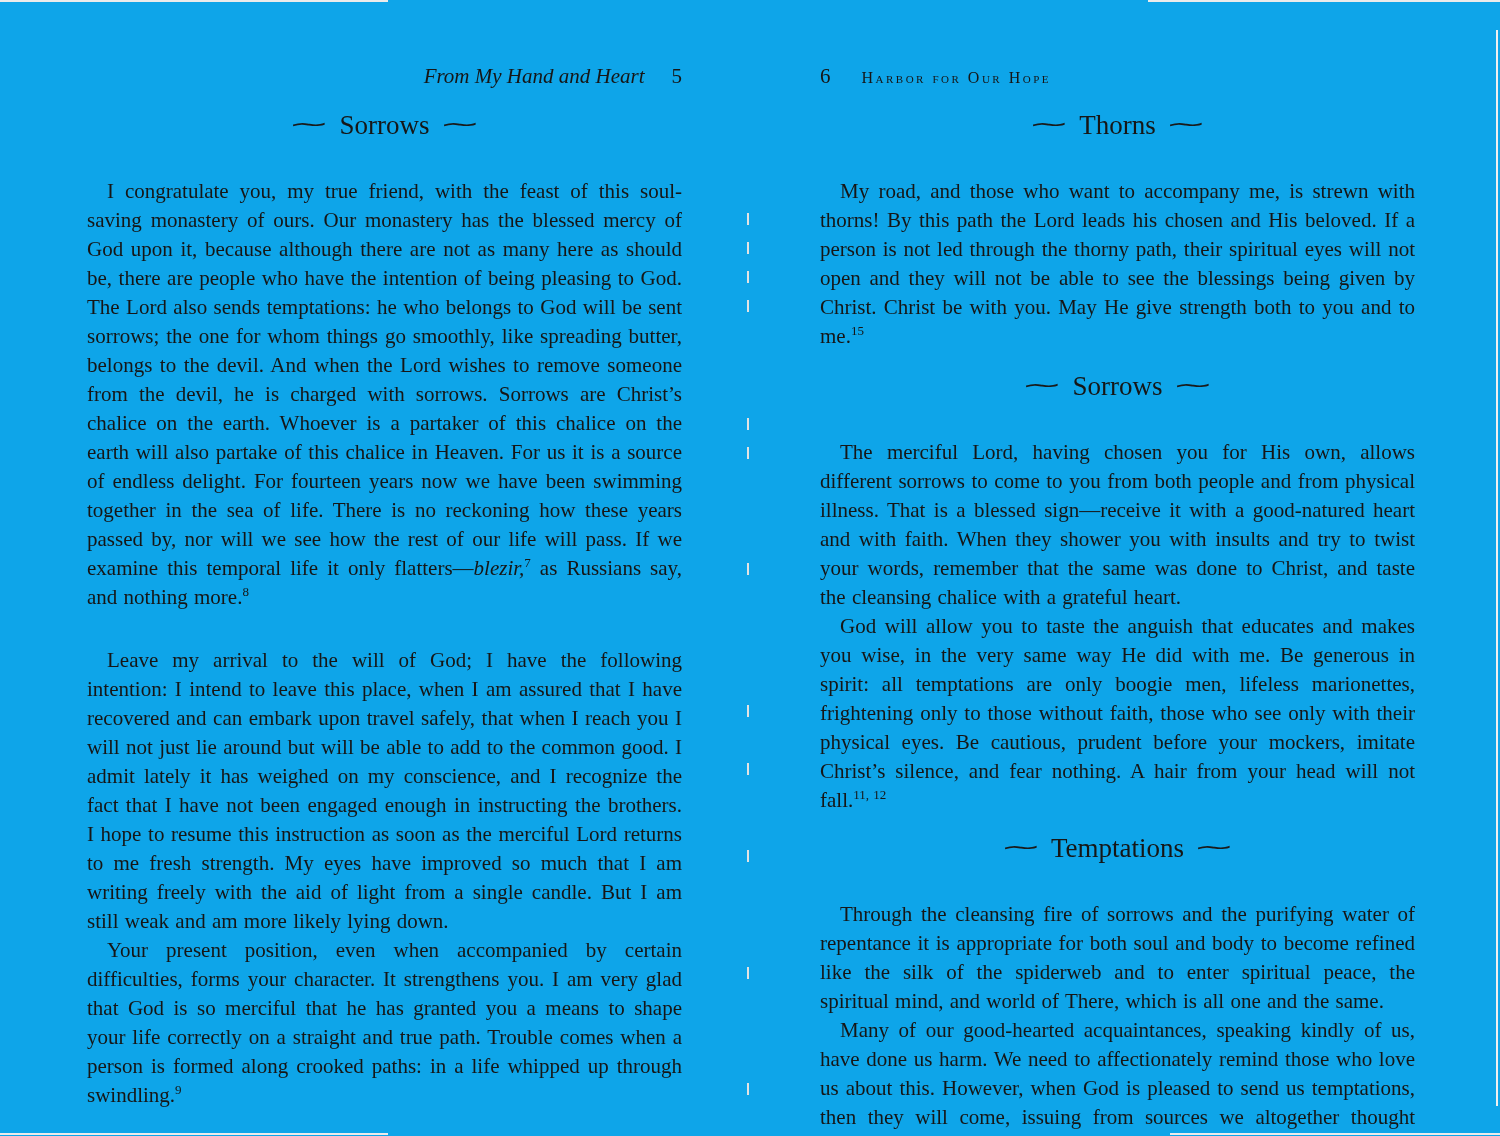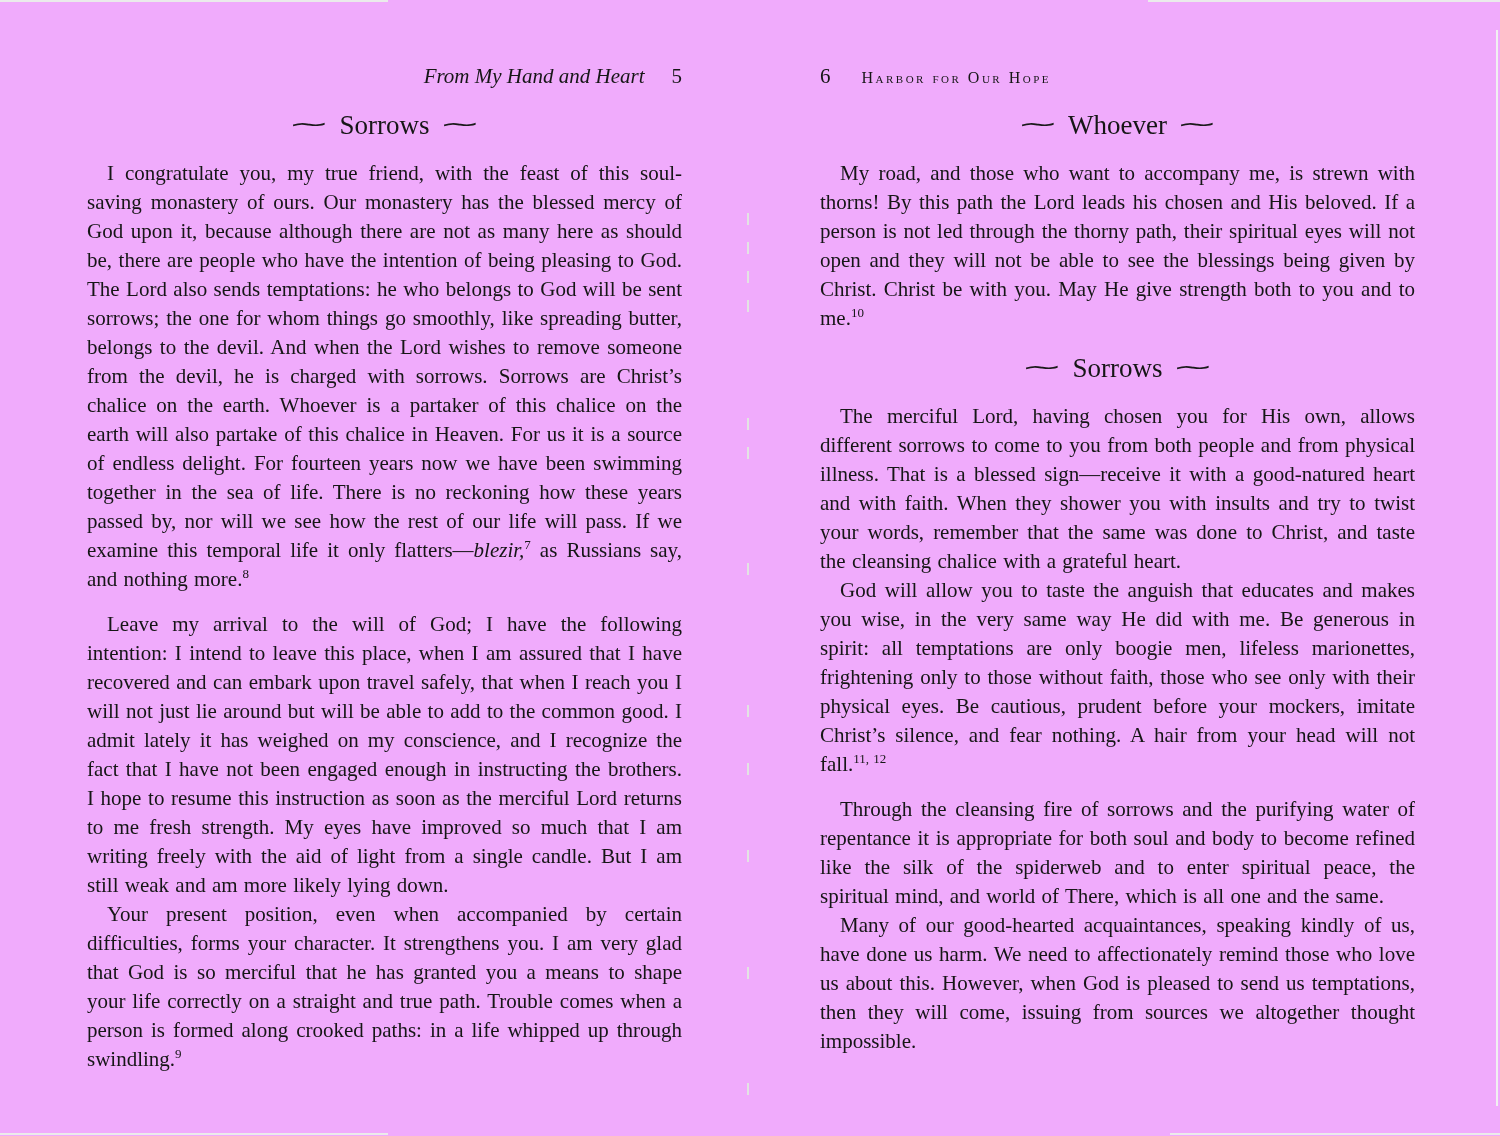--- a/index.html
+++ b/index.html
@@ -1,20 +1,20 @@
 <!DOCTYPE html>
 <html><head>
 <meta charset="utf-8">
 <style>
   html, body { margin: 0; padding: 0; background: #ffffff; }
   .canvas {
     position: relative;
     width: 1500px;
     height: 1136px;
-    background: #f0abfc;
+    background: #0ea5e9;
     overflow: hidden;
     font-family: "Liberation Serif", "DejaVu Serif", serif;
     color: #161616;
   }
 
   .page-col { position: absolute; top: 0; width: 595px; }
   .page-col.left  { left: 87px;  }
   .page-col.right { left: 820px; }
 
   
@@ -52,21 +52,21 @@
     width: 56px;
     text-align: center;
     font-family: "DejaVu Sans", sans-serif;
     font-size: 24px;
     transform: scaleX(2.1) scaleY(0.85) translateY(-2px);
     color: #1a1a1a;
   }
   .heading-text { padding: 0 2px; margin-top: 11px; }
 
   
-  .para-group { margin-top: 16px; }
+  .para-group { margin-top: 34px; }
   .para-group p {
     margin: 0;
     font-size: 21px;
     line-height: 29px;
     text-align: justify;
     text-indent: 20px;
     word-spacing: 1px;
   }
   .it { font-style: italic; }
   sup {
@@ -116,34 +116,37 @@
     </div>
   </div>
 
   <div class="page-col right">
     <div class="running-head align-left">
       <span class="rh-num">6</span>
       <span class="rh-title-sc">Harbor for Our Hope</span>
     </div>
 
     <h2 class="section-heading first">
-      <span class="orn">∼</span><span class="heading-text">Whoever</span><span class="orn">∼</span>
+      <span class="orn">∼</span><span class="heading-text">Thorns</span><span class="orn">∼</span>
     </h2>
     <div class="para-group">
-      <p><span>My road, and those who want to accompany me, is strewn with thorns! By this path the Lord leads his chosen and His beloved. If a person is not led through the thorny path, their spiritual eyes will not open and they will not be able to see the blessings being given by Christ. Christ be with you. May He give strength both to you and to me.</span><sup>10</sup></p>
+      <p><span>My road, and those who want to accompany me, is strewn with thorns! By this path the Lord leads his chosen and His beloved. If a person is not led through the thorny path, their spiritual eyes will not open and they will not be able to see the blessings being given by Christ. Christ be with you. May He give strength both to you and to me.</span><sup>15</sup></p>
     </div>
 
     <h2 class="section-heading" style="margin-top:18px">
       <span class="orn">∼</span><span class="heading-text">Sorrows</span><span class="orn">∼</span>
     </h2>
     <div class="para-group">
       <p><span>The merciful Lord, having chosen you for His own, allows different sorrows to come to you from both people and from physical illness. That is a blessed sign—receive it with a good-natured heart and with faith. When they shower you with insults and try to twist your words, remember that the same was done to Christ, and taste the cleansing chalice with a grateful heart.</span></p>
       <p><span>God will allow you to taste the anguish that educates and makes you wise, in the very same way He did with me. Be generous in spirit: all temptations are only boogie men, lifeless marionettes, frightening only to those without faith, those who see only with their physical eyes. Be cautious, prudent before your mockers, imitate Christ’s silence, and fear nothing. A hair from your head will not fall.</span><sup>11, 12</sup></p>
     </div>
 
+    <h2 class="section-heading">
+      <span class="orn">∼</span><span class="heading-text">Temptations</span><span class="orn">∼</span>
+    </h2>
     <div class="para-group">
       <p><span>Through the cleansing fire of sorrows and the purifying water of repentance it is appropriate for both soul and body to become refined like the silk of the spiderweb and to enter spiritual peace, the spiritual mind, and world of There, which is all one and the same.</span></p>
       <p><span>Many of our good-hearted acquaintances, speaking kindly of us, have done us harm. We need to affectionately remind those who love us about this. However, when God is pleased to send us temptations, then they will come, issuing from sources we altogether thought impossible.</span></p>
     </div>
   </div>
 
   <div class="edge-line edge-top-left"></div>
   <div class="edge-line edge-top-right"></div>
   <div class="edge-line edge-bottom-left"></div>
   <div class="edge-line edge-bottom-right"></div>

